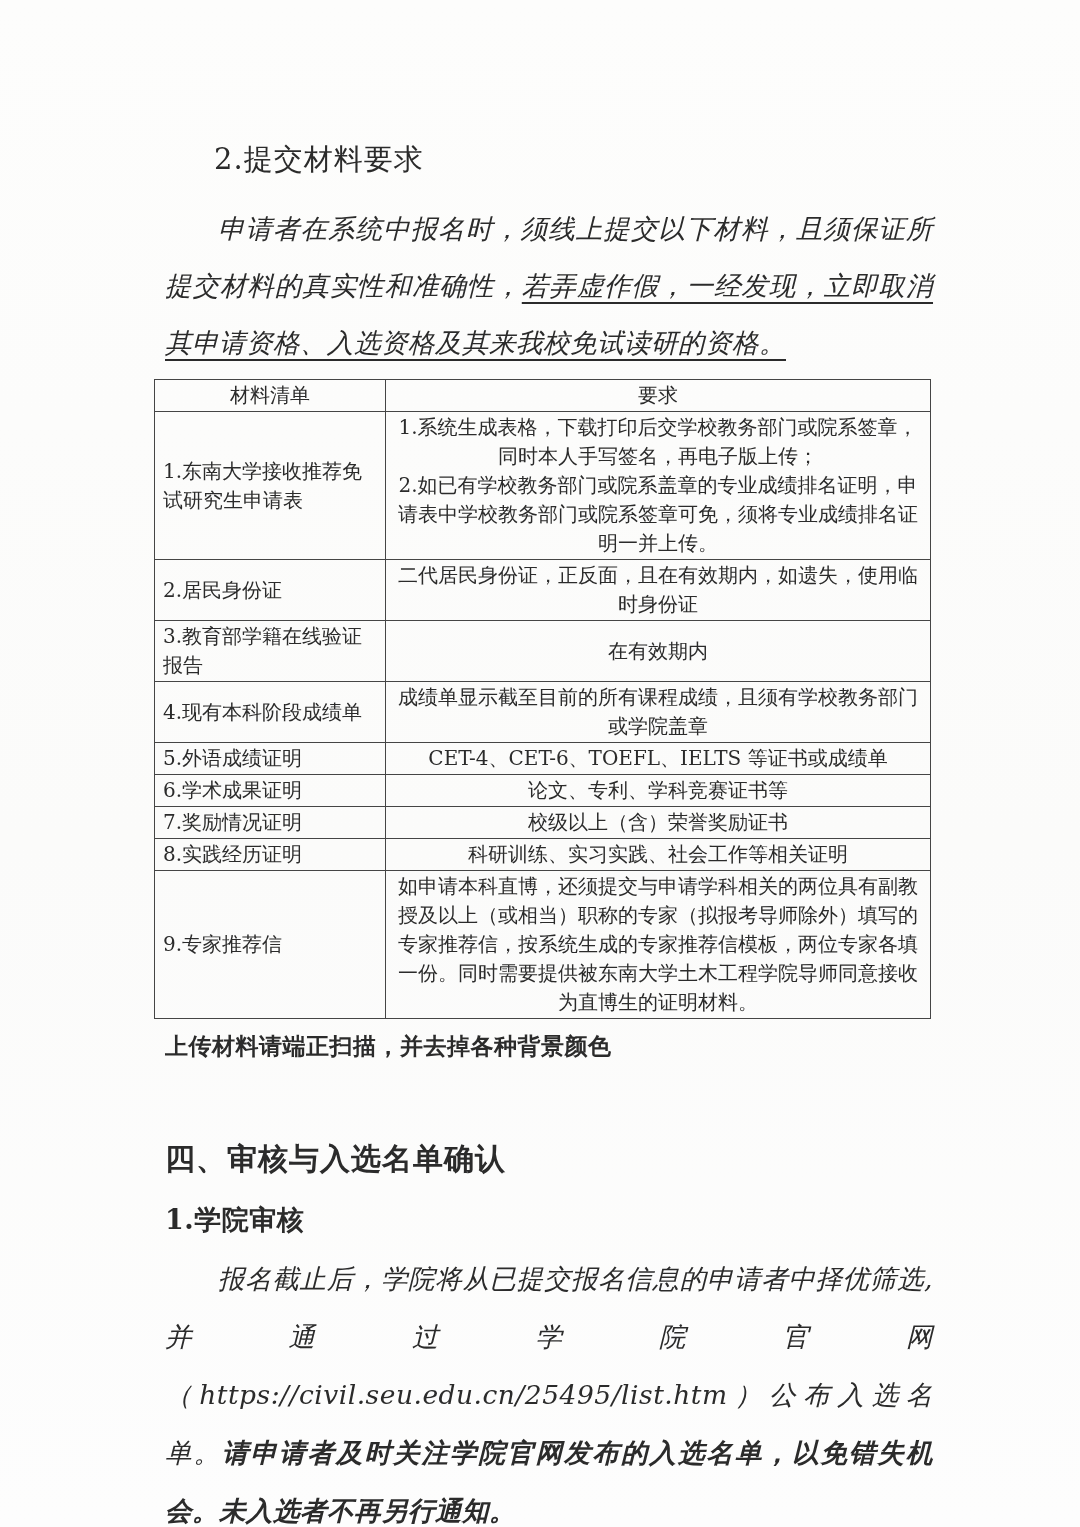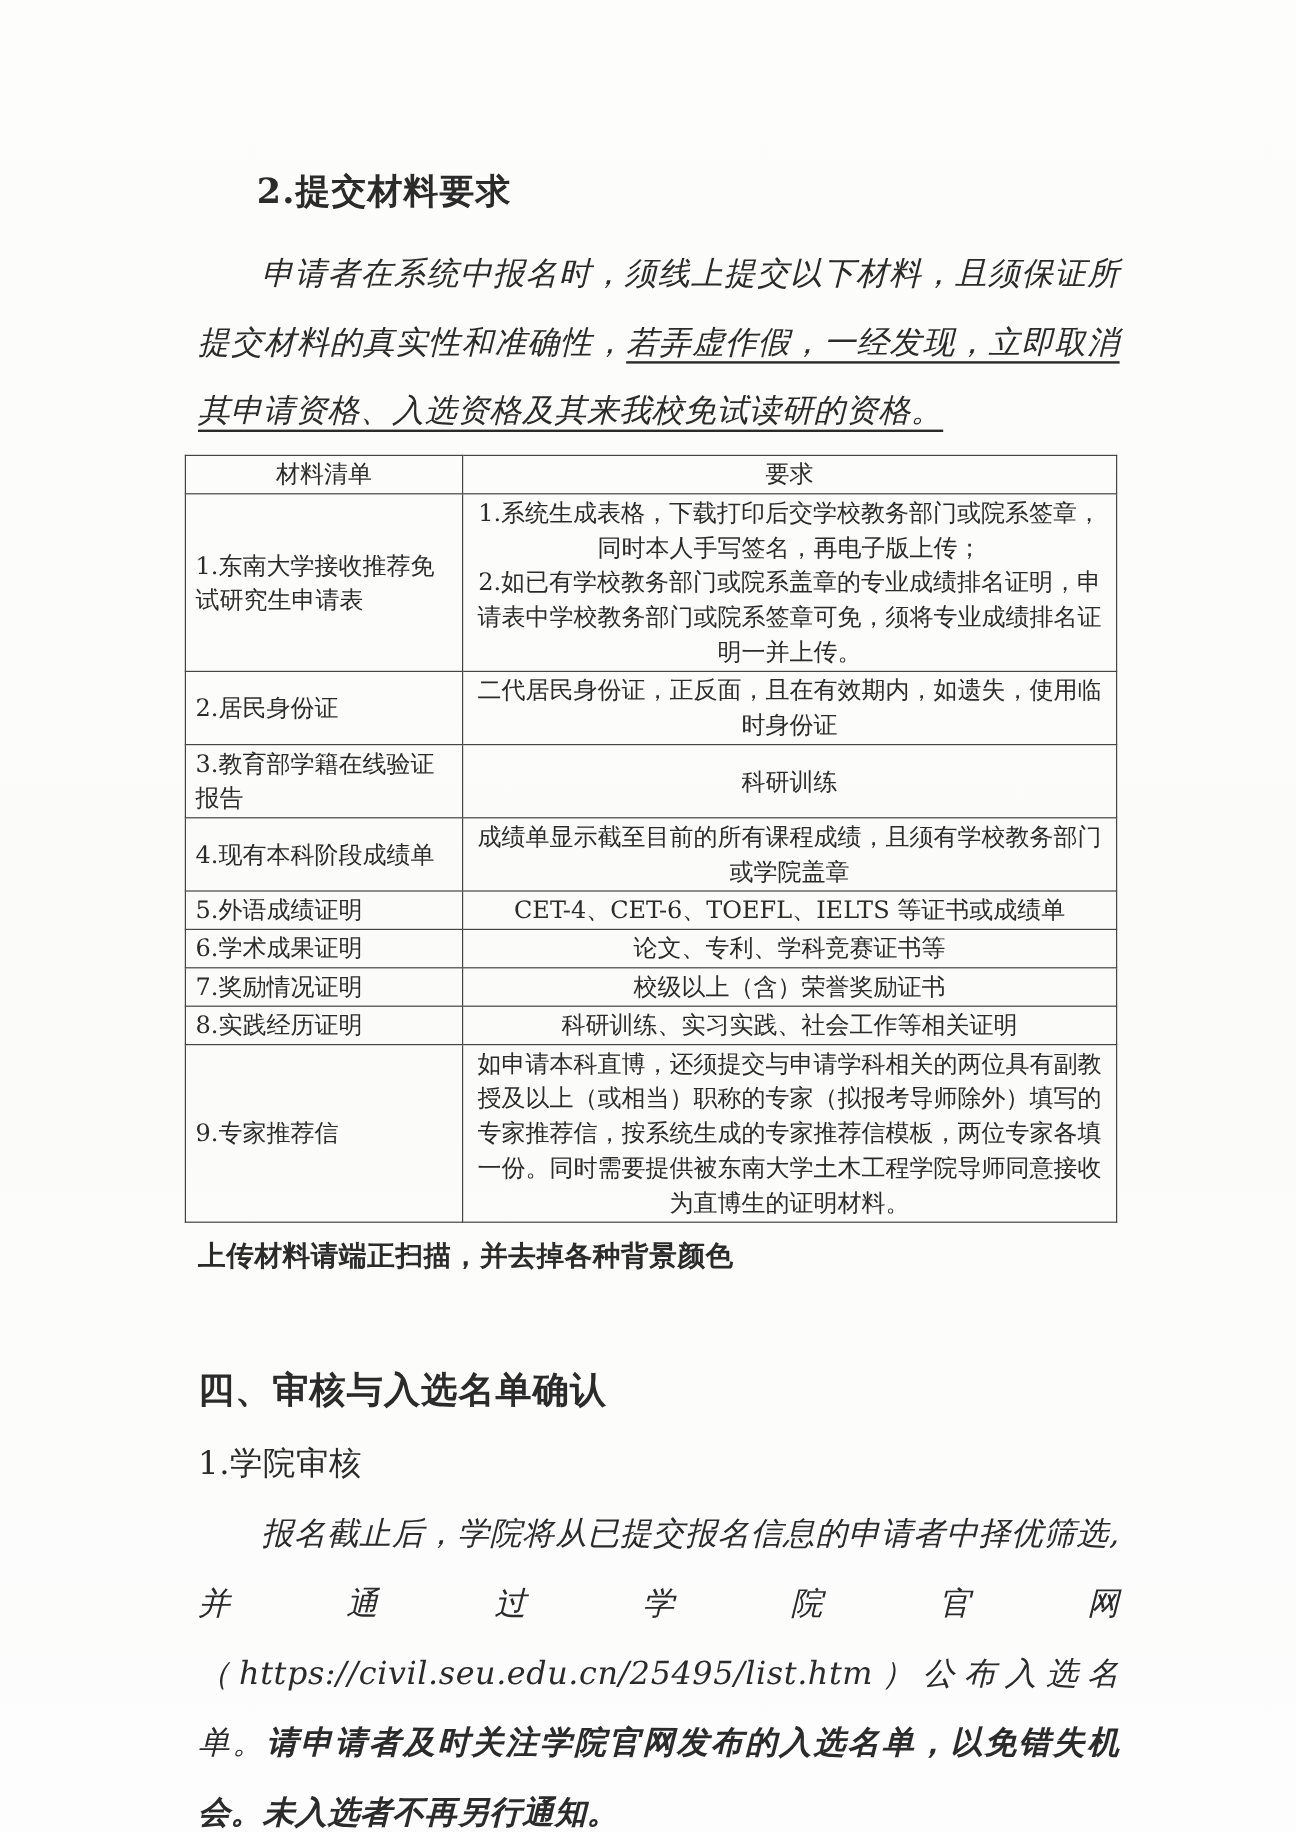--- a/index.html
+++ b/index.html
@@ -14,21 +14,21 @@
     margin: 0 auto;
     background: linear-gradient(180deg, #fdfdfc 0%, #fbfbfa 55%, #fdfdfd 100%);
     color: #2b2b2b;
     font-family: "DejaVu Serif", "Liberation Serif", serif;
     overflow: hidden;
     box-sizing: border-box;
     padding: 142px 150px 0 152px;
   }
   .h-materials {
     font-size: 29px;
-    font-weight: bold;
+    font-weight: normal;
     line-height: 34px;
     margin: 0 0 24px 62px;
     letter-spacing: 1px;
   }
   .para {
     width: 768px;
     font-size: 26.5px;
     line-height: 57px;
     text-align: justify;
     margin: 0 0 8px 13px;
@@ -73,21 +73,21 @@
   }
   .h-section {
     font-size: 30px;
     font-weight: bold;
     line-height: 34px;
     margin: 80px 0 0 13px;
     letter-spacing: 1px;
   }
   .h-sub {
     font-size: 27px;
-    font-weight: normal;
+    font-weight: bold;
     line-height: 32px;
     margin: 28px 0 0 13px;
     letter-spacing: 0.5px;
   }
   .para.review {
     margin-top: 14px;
     line-height: 58px;
   }
   .b { font-weight: bold; }
 </style>
@@ -116,21 +116,21 @@
         <td class="cell-item">1.东南大学接收推荐免试研究生申请表</td>
         <td class="cell-req">1.系统生成表格，下载打印后交学校教务部门或院系签章，同时本人手写签名，再电子版上传；
 2.如已有学校教务部门或院系盖章的专业成绩排名证明，申请表中学校教务部门或院系签章可免，须将专业成绩排名证明一并上传。</td>
       </tr>
       <tr>
         <td class="cell-item">2.居民身份证</td>
         <td class="cell-req">二代居民身份证，正反面，且在有效期内，如遗失，使用临时身份证</td>
       </tr>
       <tr>
         <td class="cell-item">3.教育部学籍在线验证报告</td>
-        <td class="cell-req">科研训练</td>
+        <td class="cell-req">在有效期内</td>
       </tr>
       <tr>
         <td class="cell-item">4.现有本科阶段成绩单</td>
         <td class="cell-req">成绩单显示截至目前的所有课程成绩，且须有学校教务部门或学院盖章</td>
       </tr>
       <tr>
         <td class="cell-item">5.外语成绩证明</td>
         <td class="cell-req">CET-4、CET-6、TOEFL、IELTS 等证书或成绩单</td>
       </tr>
       <tr>

